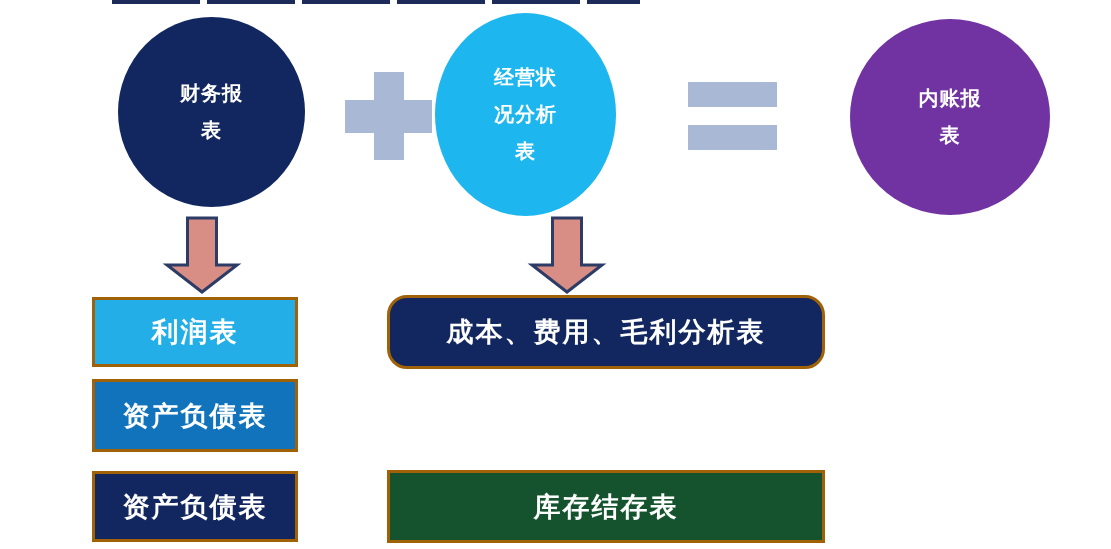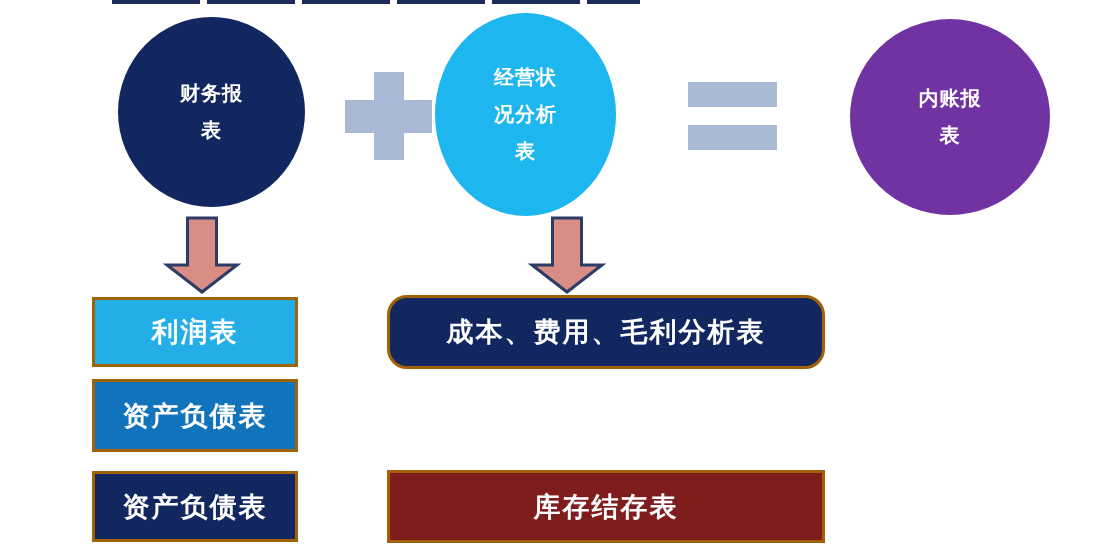--- a/index.html
+++ b/index.html
@@ -118,17 +118,17 @@
   <div class="rbox col-left row2-l" style="background-color: rgb(17, 115, 188);">
     <span class="box-label">资产负债表</span>
   </div>
   <div class="rbox col-left row3-l" style="background-color: rgb(18, 39, 95);">
     <span class="box-label">资产负债表</span>
   </div>
 
   <div class="rbox col-right row1-r" style="background-color: rgb(18, 39, 95);">
     <span class="box-label">成本、费用、毛利分析表</span>
   </div>
-  <div class="rbox col-right row3-r" style="background-color: #7f1d1d;">
+  <div class="rbox col-right row3-r" style="background-color: #14532d;">
     <span class="box-label">库存结存表</span>
   </div>
 
 </div>
 
 </body></html>

